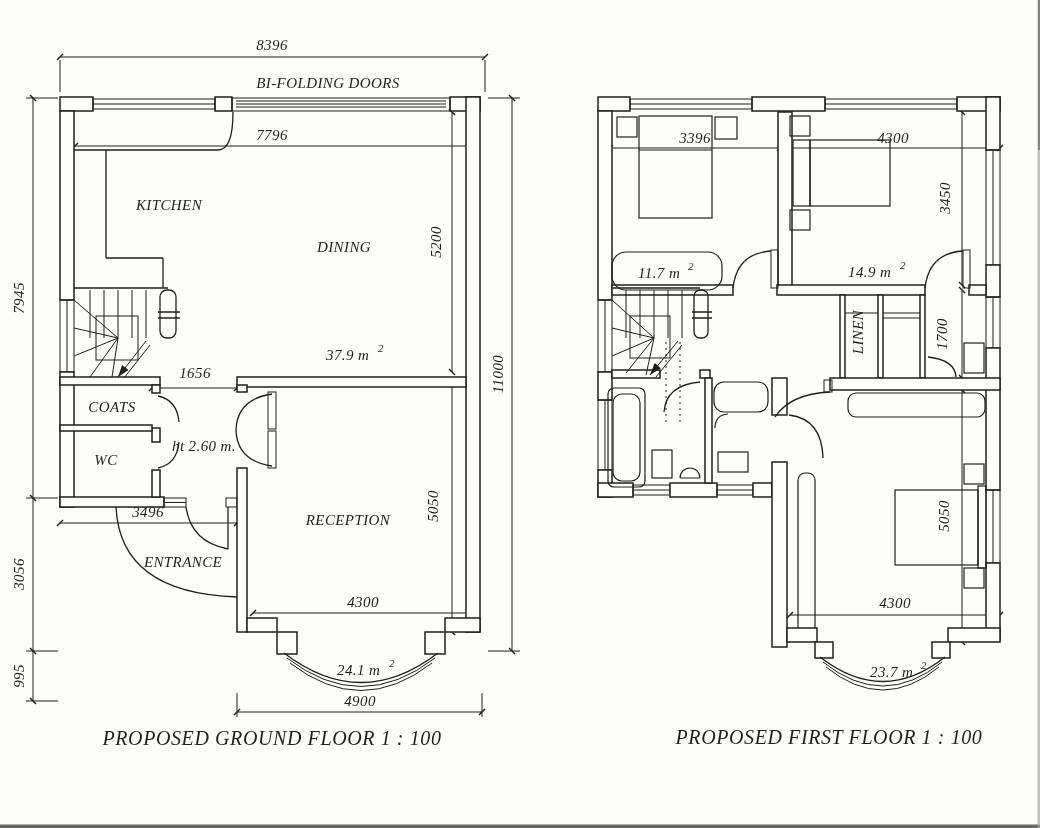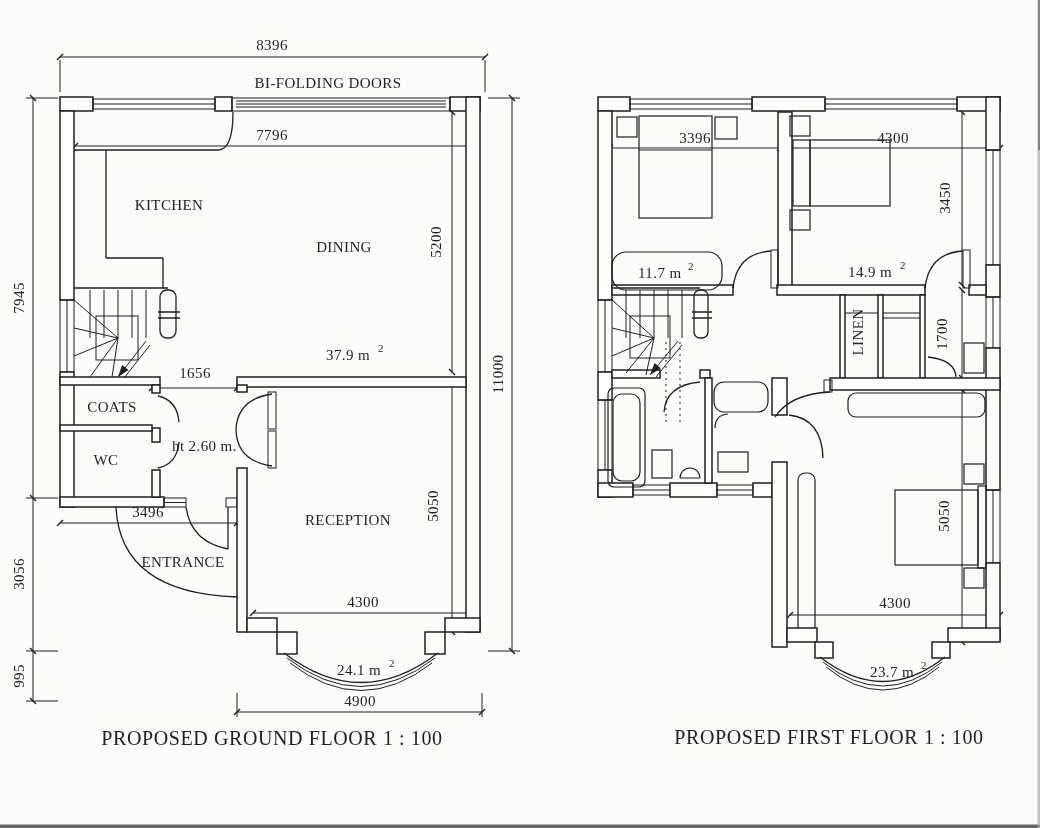--- a/index.html
+++ b/index.html
@@ -1,16 +1,16 @@
 <!DOCTYPE html>
 <html><head>
 <meta charset="utf-8">
 <style>
   html,body{margin:0;padding:0;background:#e8e8e6;}
-  #canvas{position:relative;width:1040px;height:828px;background:#fcfcfb;overflow:hidden;}
+  #canvas{position:relative;width:1040px;height:828px;background:#fcfcfb;overflow:hidden;font-style:italic;}
   svg{position:absolute;left:0;top:0;}
   text{font-family:"Liberation Serif","DejaVu Serif",serif;fill:#1f1f1f;}
   .lbl{font-size:15px;letter-spacing:.4px;}
   .dimt{font-size:15px;letter-spacing:.4px;}
   .sup{font-size:11px;}
   .title{font-size:20px;letter-spacing:.6px;}
   .wall{fill:#fdfdfc;stroke:#1f1f1f;stroke-width:1.5;}
   .ln{fill:none;stroke:#1f1f1f;stroke-width:1.3;}
   .thin{fill:none;stroke:#1f1f1f;stroke-width:1;}
   .fx{fill:none;stroke:#1f1f1f;stroke-width:1.2;}

